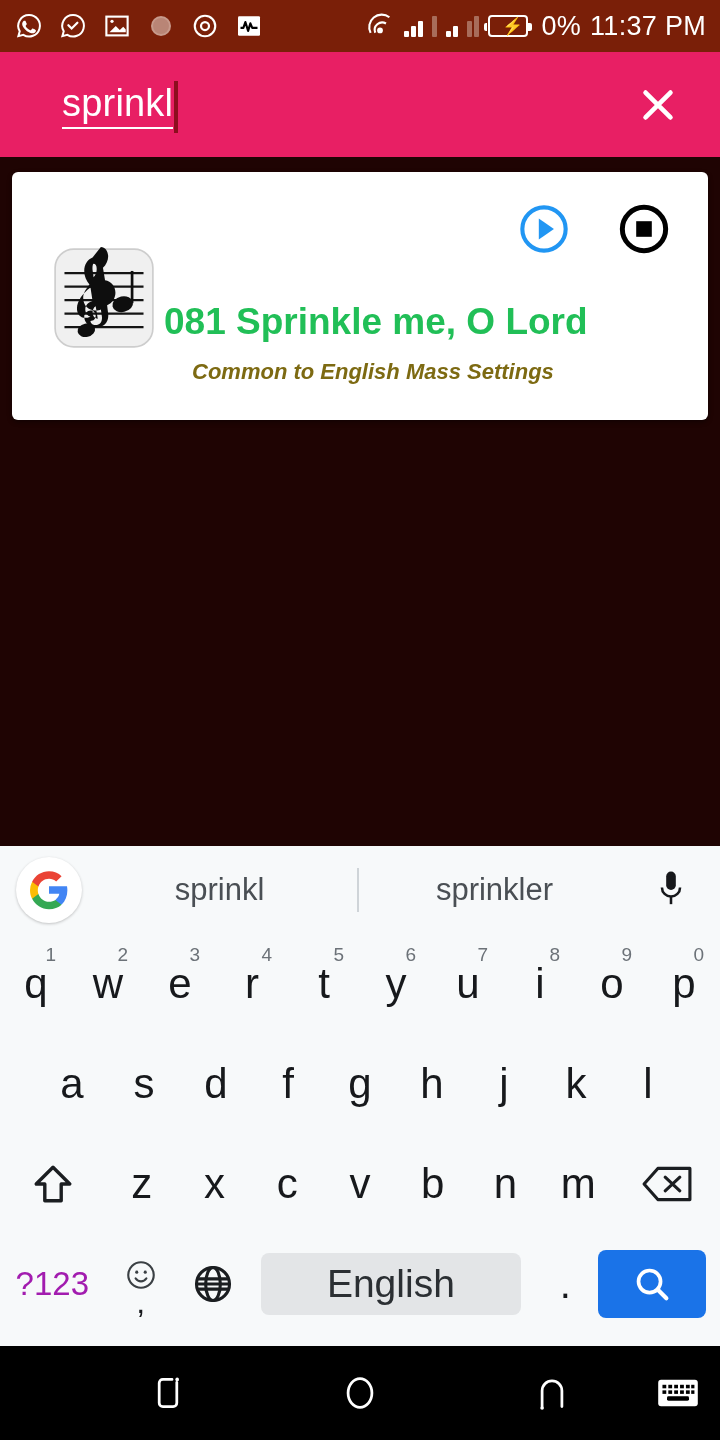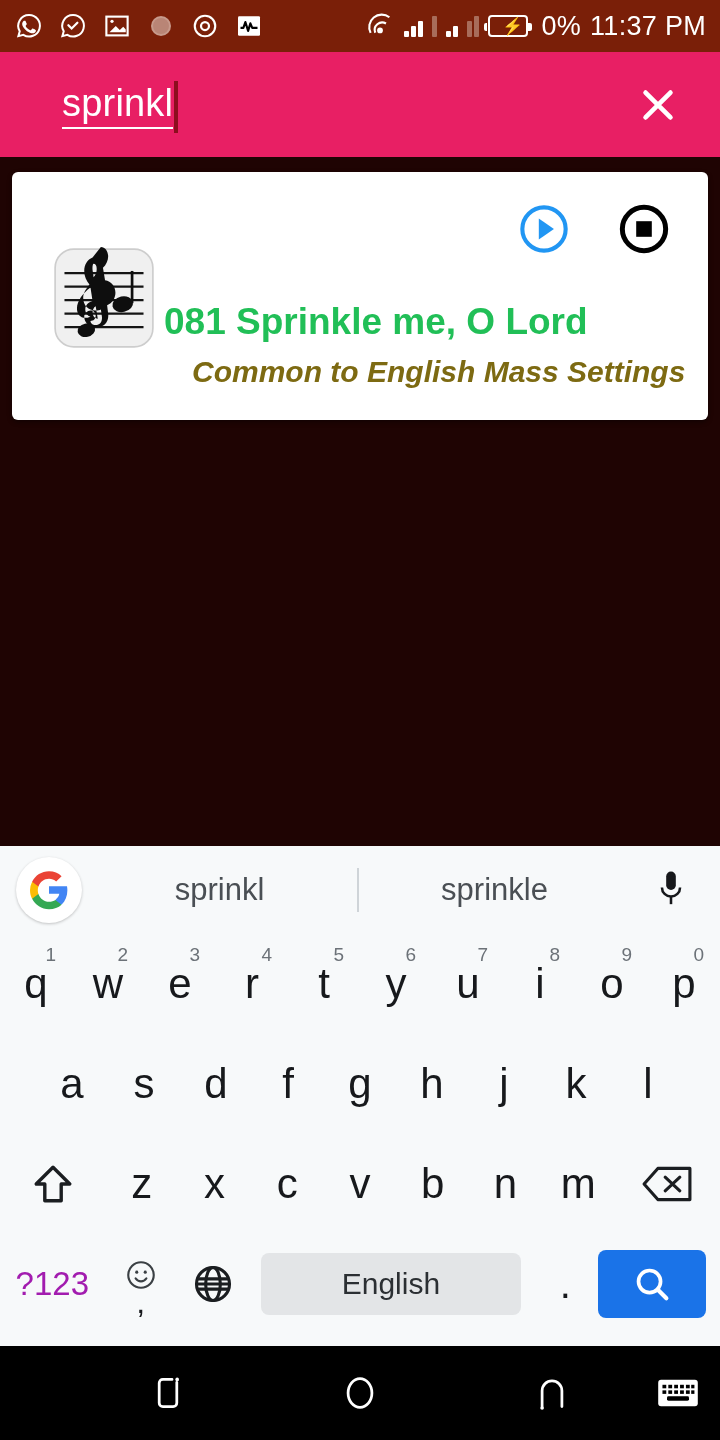--- a/index.html
+++ b/index.html
@@ -78,21 +78,21 @@
 
   .song-icon {
     position: absolute; left: 50px; top: 246px; width: 108px; height: 104px;
   }
   .song-title {
     position: absolute; left: 164px; top: 300px;
     color: #21bf57; font-size: 37px; line-height: 44px; white-space: nowrap; font-weight: bold;
   }
   .song-sub {
     position: absolute; left: 192px; top: 354px;
-    color: #7d6a12; font-size: 30px; line-height: 36px;
+    color: #7d6a12; font-size: 22px; line-height: 36px;
     font-style: italic; font-weight: bold; white-space: nowrap;
   }
 
   
   .keyboard {
     position: absolute; left: 0; top: 846px; width: 720px; height: 500px;
     background: #f7f9fa;
   }
   .suggest-strip {
     position: relative; height: 88px; display: flex; align-items: center;
@@ -129,21 +129,21 @@
   .row2 { padding: 0 36px; }
   .row3 { padding: 0 0px; }
   .key.wide { flex: 1.45 1 0; }
   .row4 { height: 100px; }
   .k-sym { flex: 1.45 1 0; font-size: 33px; color: #a21caf; display:flex; align-items:center; justify-content:center; height: 100px;}
   .k-emoji { flex: 1 1 0; display: flex; flex-direction: column; align-items: center; justify-content: center; height:100px; }
   .k-globe { flex: 1 1 0; display: flex; align-items: center; justify-content: center; height:100px; }
   .spacebar {
     flex: 3.6 1 0; height: 62px; margin: 0 12px; background: #e3e5e7;
     border-radius: 8px; display: flex; align-items: center; justify-content: center;
-    font-size: 30px; color: #2b2f33;
+    font-size: 39px; color: #2b2f33;
   }
   .k-period { flex: .9 1 0; font-size: 40px; color: #17191c; display:flex; align-items:center; justify-content:center; height:100px; line-height: 0;}
   .k-search {
     flex: 1.5 1 0; max-width: 118px; height: 68px; background: #1a73e8; border-radius: 8px;
     display: flex; align-items: center; justify-content: center; margin-right: 14px;
   }
 
   
   .navbar {
     position: absolute; left: 0; bottom: 0; width: 720px; height: 94px;
@@ -267,21 +267,21 @@
       <div class="g-logo">
         <svg width="42" height="42" viewBox="0 0 48 48">
           <path fill="#4285F4" d="M45 24.3c0-1.6-.15-3.1-.42-4.6H24v8.7h11.8c-.5 2.7-2 5-4.3 6.6v5.5h7c4.1-3.8 6.5-9.4 6.5-16.2z"></path>
           <path fill="#34A853" d="M24 46c5.8 0 10.7-1.9 14.3-5.2l-7-5.5c-1.9 1.3-4.4 2.1-7.3 2.1-5.6 0-10.4-3.8-12.1-8.9H4.7v5.6C8.3 41.3 15.6 46 24 46z"></path>
           <path fill="#FBBC05" d="M11.9 28.5c-.45-1.3-.7-2.7-.7-4.2s.25-2.9.7-4.2v-5.6H4.7A22 22 0 0 0 2.3 24.3c0 3.6.85 6.9 2.4 9.8z"></path>
           <path fill="#EA4335" d="M24 11.2c3.2 0 6 1.1 8.2 3.2l6.2-6.2C34.7 4.7 29.8 2.6 24 2.6 15.6 2.6 8.3 7.3 4.7 14.5l7.2 5.6c1.7-5.1 6.5-8.9 12.1-8.9z"></path>
         </svg>
       </div>
       <div class="suggestions">
         <div class="sug">sprinkl</div>
-        <div class="sug">sprinkle</div>
+        <div class="sug">sprinkler</div>
       </div>
       <div class="mic-key">
         <svg width="34" height="44" viewBox="0 0 24 30">
           <rect x="8.6" y="2" width="6.8" height="13" rx="3.4" fill="#16181b"></rect>
           <path fill="none" stroke="#16181b" stroke-width="1.8" d="M5.6 13.2c0 3.6 2.9 6.4 6.4 6.4s6.4-2.8 6.4-6.4"></path>
           <line x1="12" y1="19.6" x2="12" y2="25" stroke="#16181b" stroke-width="1.8"></line>
         </svg>
       </div>
     </div>
 

